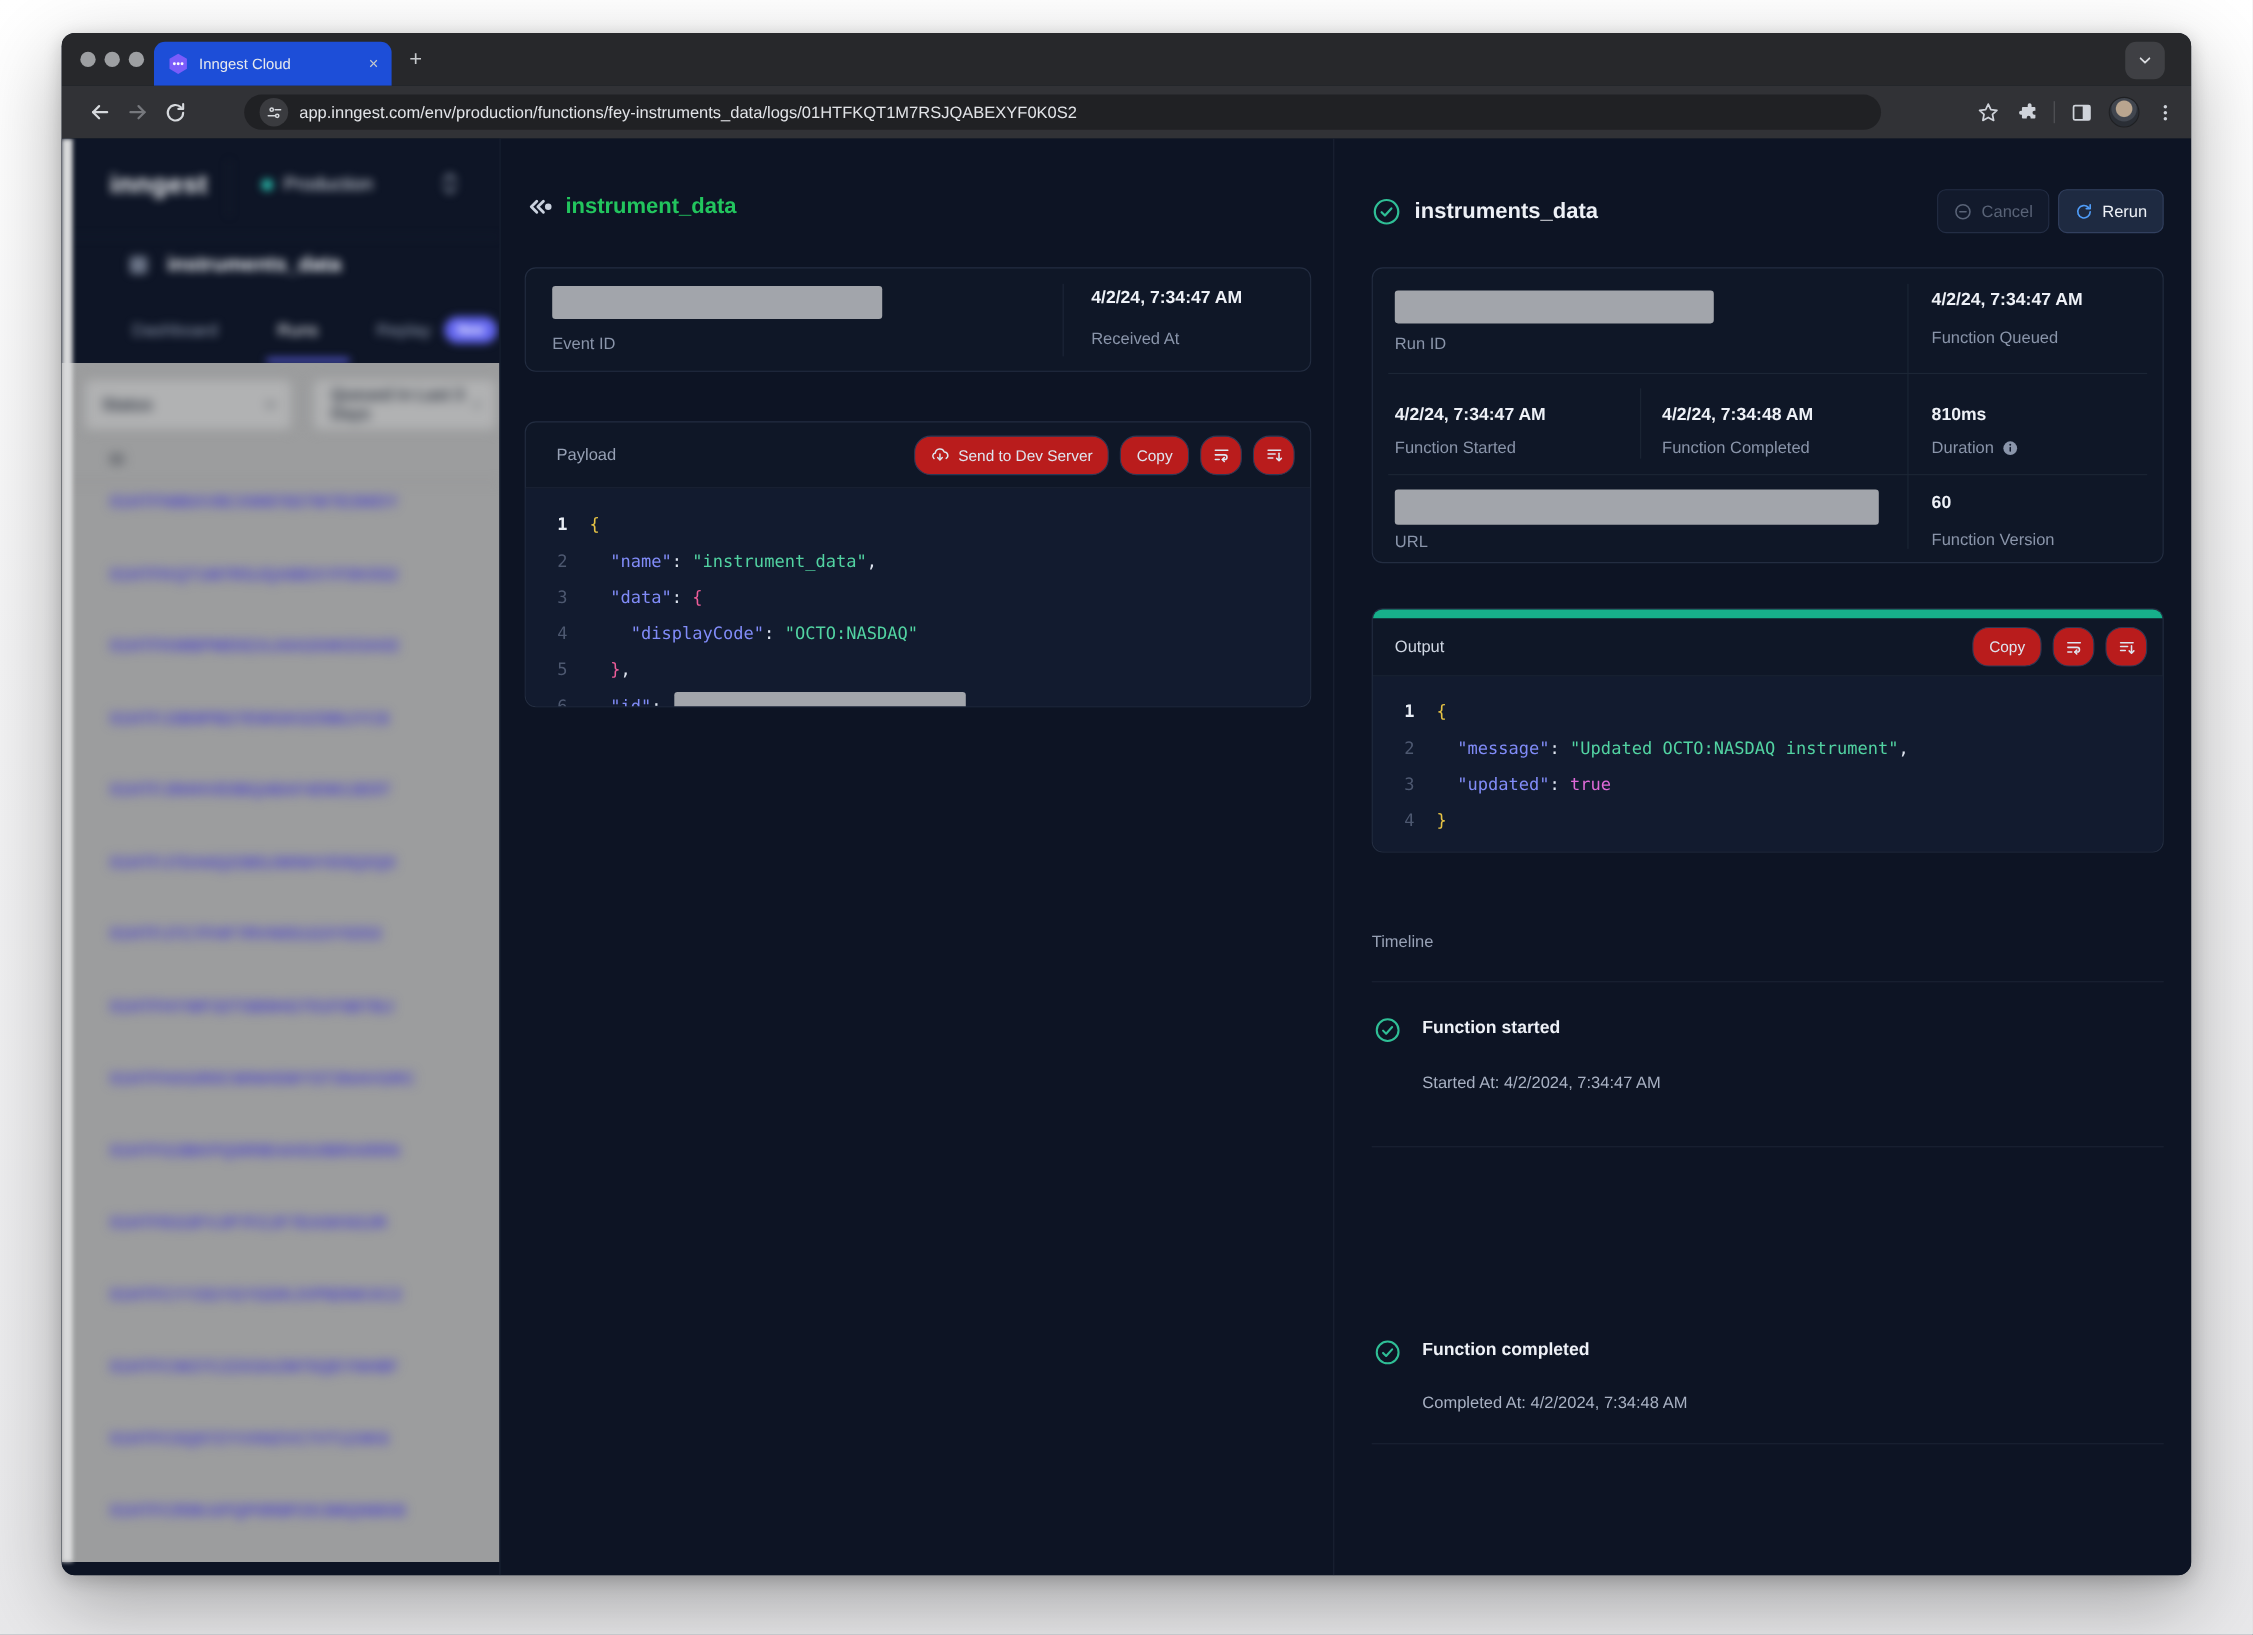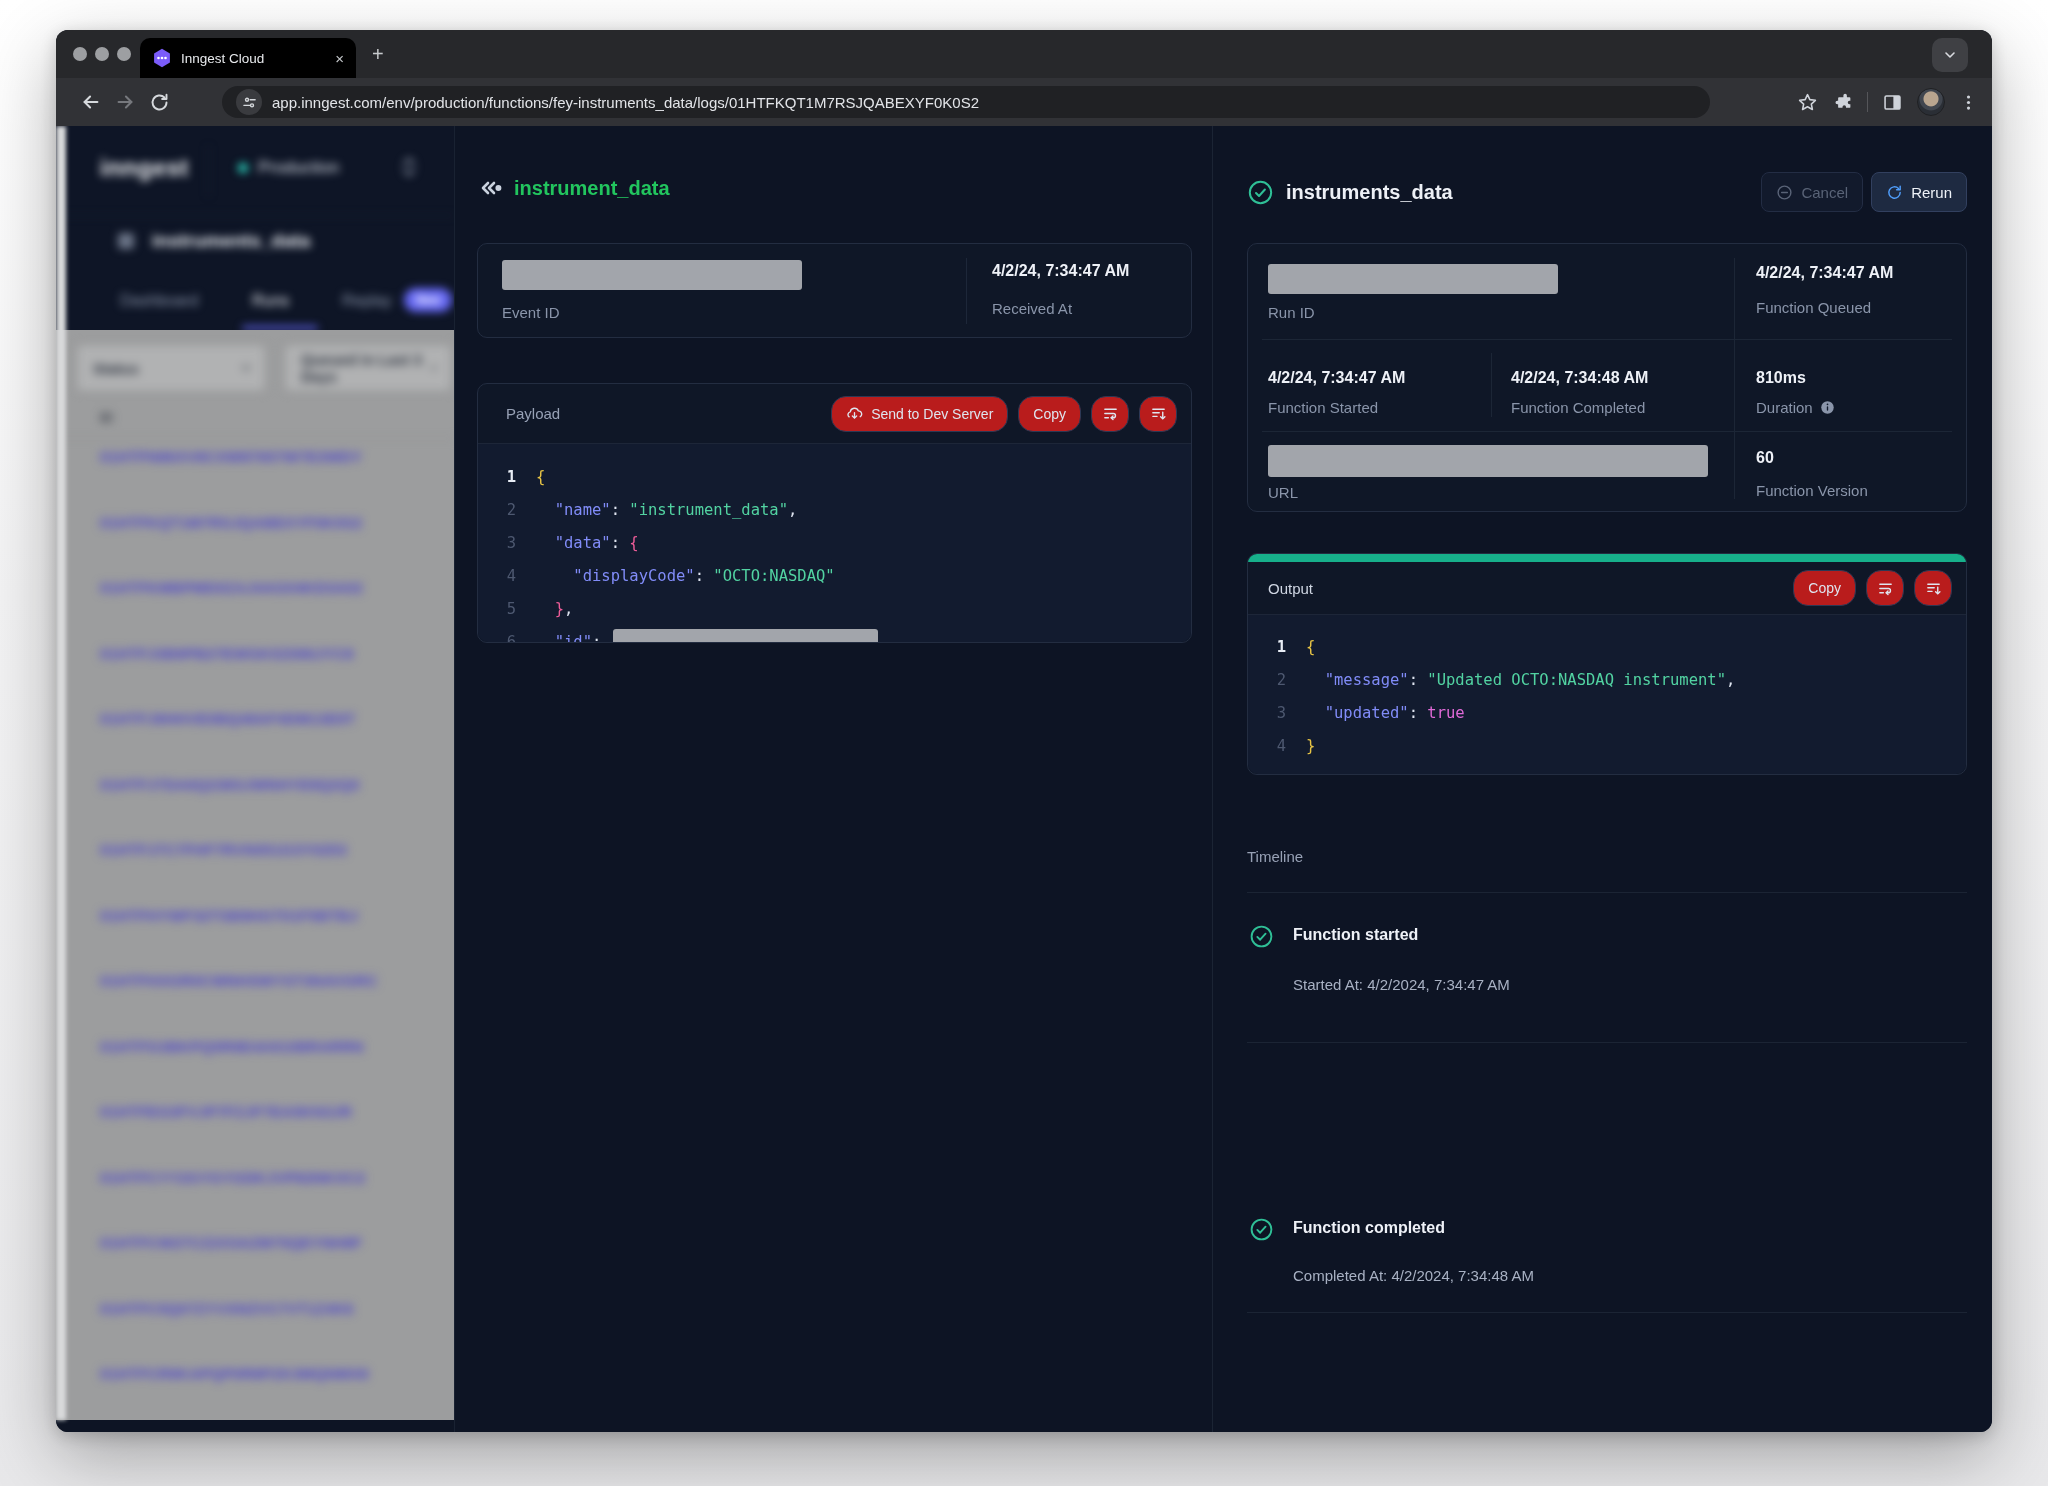--- a/index.html
+++ b/index.html
@@ -9,21 +9,21 @@
     background:linear-gradient(180deg,#ffffff 0%,#f3f3f4 40%,#e8e8ea 100%);
     overflow:hidden; position:relative;
   }
   .window{ position:absolute; left:56px; top:30px; width:1936px; height:1402px;
     border-radius:12px; box-shadow:0 24px 70px rgba(0,0,0,.30), 0 4px 16px rgba(0,0,0,.18);
     overflow:hidden; background:#0d1424;}
   
   .tabstrip{ position:relative; height:48px; background:#27282b; }
   .traffic{ position:absolute; top:17px; left:17px; display:flex; gap:8px;}
   .traffic span{ width:14px; height:14px; border-radius:50%; background:#9d9fa2;}
-  .tab{ position:absolute; left:84px; top:8px; width:216px; height:40px; background:#000000;
+  .tab{ position:absolute; left:84px; top:8px; width:216px; height:40px; background:#1d4ed8;
     border-radius:10px 10px 0 0; display:flex; align-items:center; padding:0 12px; gap:9px;}
   .favicon{ width:20px; height:20px; flex:0 0 auto;}
   .tab-title{ color:#e8eaed; font-size:13.5px; flex:1; white-space:nowrap; overflow:hidden;}
   .tab-close{ color:#c7cacd; font-size:15px; line-height:1; cursor:default;}
   .newtab{ position:absolute; left:316px; top:14px; color:#c7cacd; font-size:20px; line-height:20px;}
   .ts-chevron{ position:absolute; right:24px; top:8px; width:36px; height:34px; border-radius:10px;
     background:#3f4044; display:flex; align-items:center; justify-content:center;}
   .toolbar{ position:relative; height:48px; background:#313236; display:flex; align-items:center;}
   .nav-ic{ width:34px; height:34px; display:flex; align-items:center; justify-content:center; flex:0 0 auto;}
   .toolbar .back{ margin-left:18px;} 

